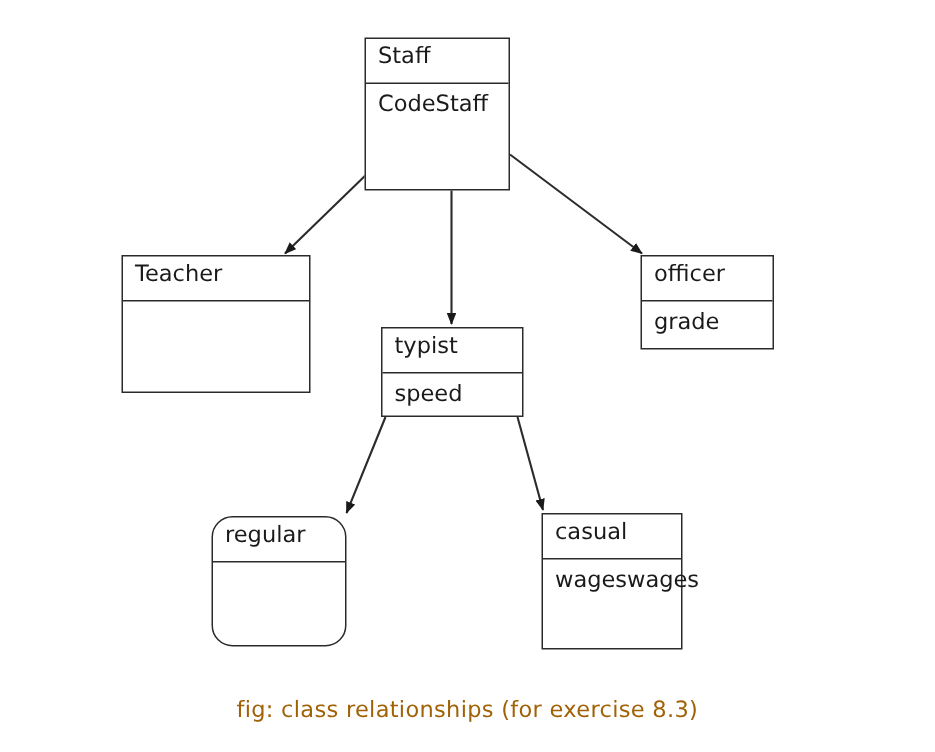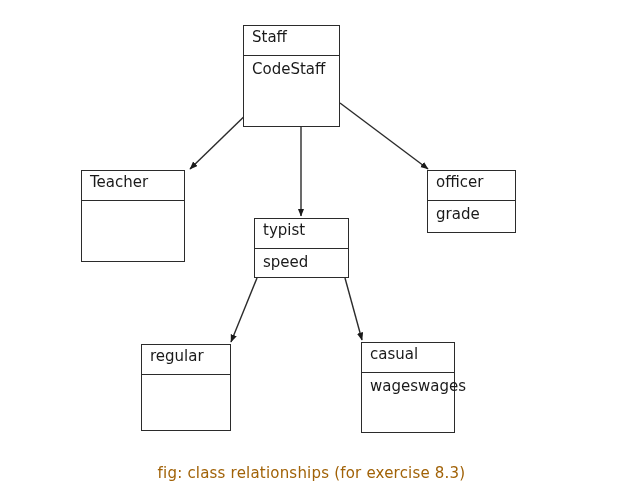--- a/index.html
+++ b/index.html
@@ -90,39 +90,39 @@
   </svg>
 
   <div class="uml-class" style="left:243px; top:25px; width:97px; height:102px;">
     <div class="uml-name-row" style="height:30px;">Staff</div>
     <div class="uml-attr-row">
       <div class="uml-attr">Code</div>
       <div class="uml-attr">Staff</div>
     </div>
   </div>
 
-  <div class="uml-class" style="left:81px; top:170px; width:104px; height:92px;">
+  <div class="uml-class" style="left:81px; top:170px; width:126px; height:92px;">
     <div class="uml-name-row" style="height:30px;">Teacher</div>
   </div>
 
   <div class="uml-class" style="left:427px; top:170px; width:89px; height:63px;">
     <div class="uml-name-row" style="height:30px;">officer</div>
     <div class="uml-attr-row">
       <div class="uml-attr">grade</div>
     </div>
   </div>
 
   <div class="uml-class" style="left:254px; top:218px; width:95px; height:60px;">
     <div class="uml-name-row" style="height:30px;">typist</div>
     <div class="uml-attr-row">
       <div class="uml-attr">speed</div>
     </div>
   </div>
 
-  <div class="uml-class" style="left:141px; top:344px; width:90px; height:87px;">
+  <div class="uml-class" style="left:141px; top:344px; width:90px; height:87px;border-radius:14px;">
     <div class="uml-name-row" style="height:30px;">regular</div>
     <div class="uml-attr-row"></div>
   </div>
 
   <div class="uml-class" style="left:361px; top:342px; width:94px; height:91px;">
     <div class="uml-name-row" style="height:30px;">casual</div>
     <div class="uml-attr-row">
       <div class="uml-attr">wages</div>
       <div class="uml-attr">wages</div>
     </div>

